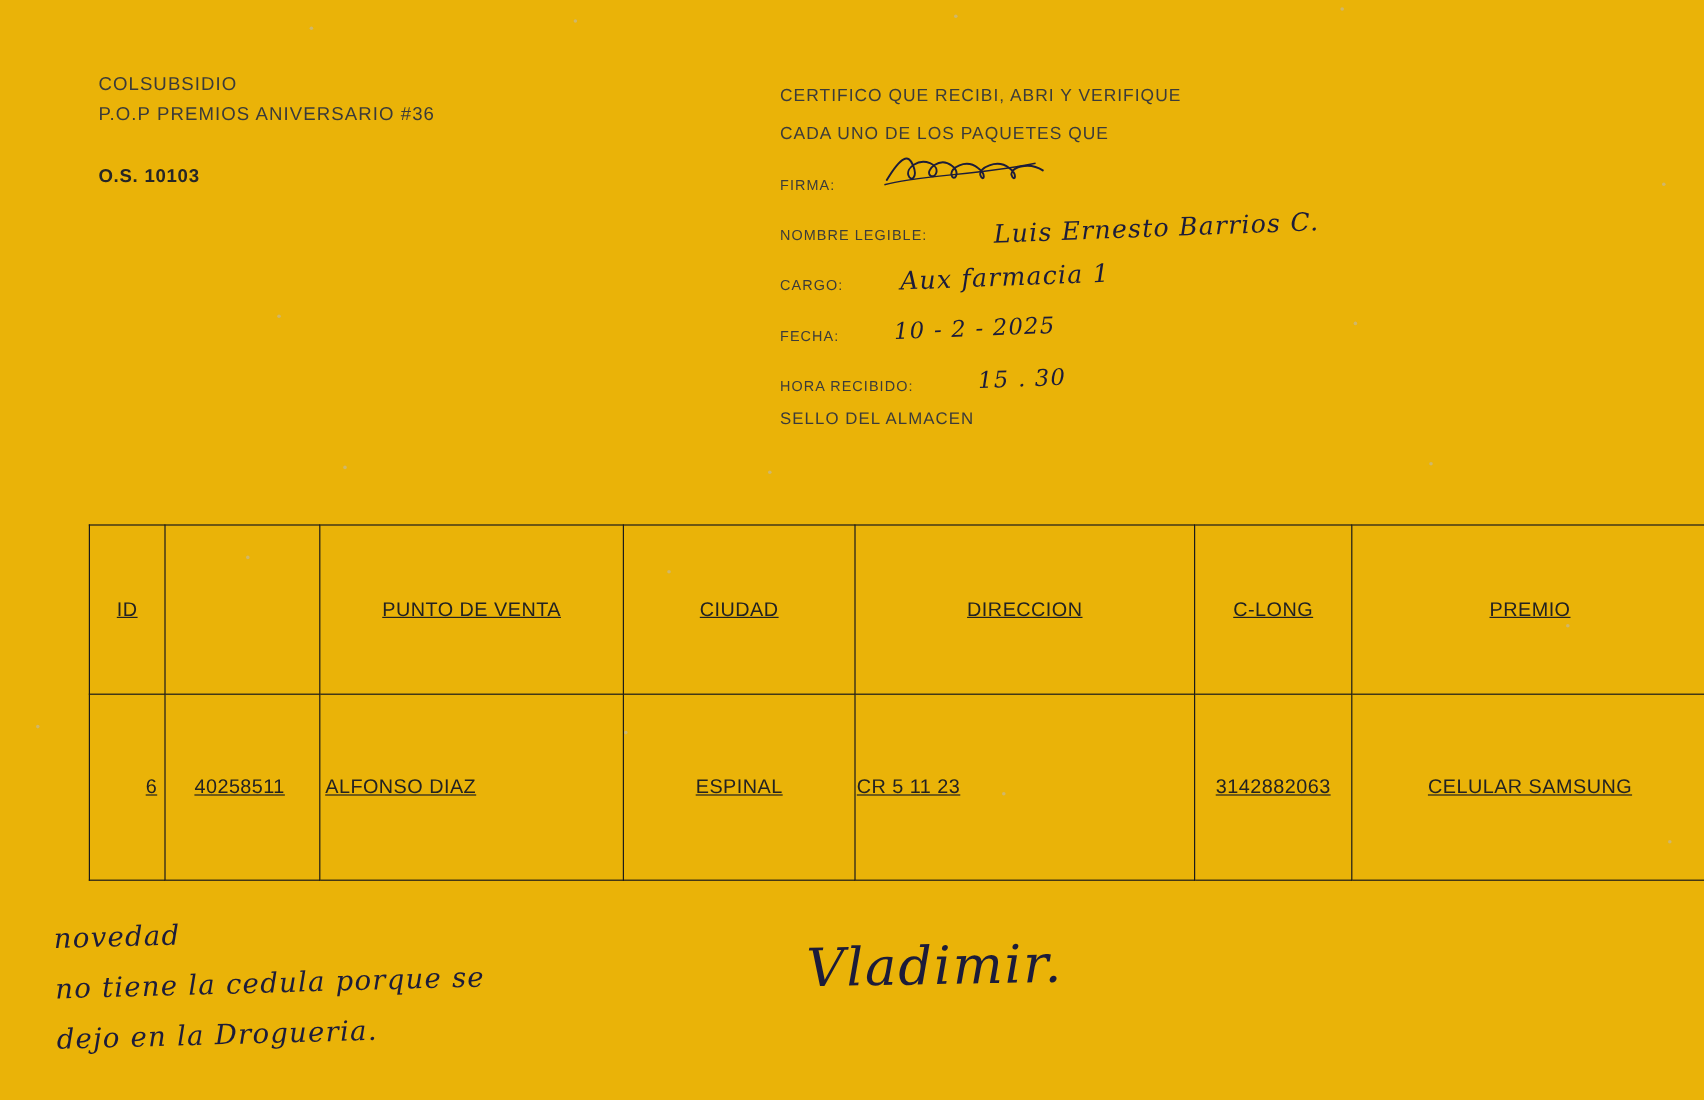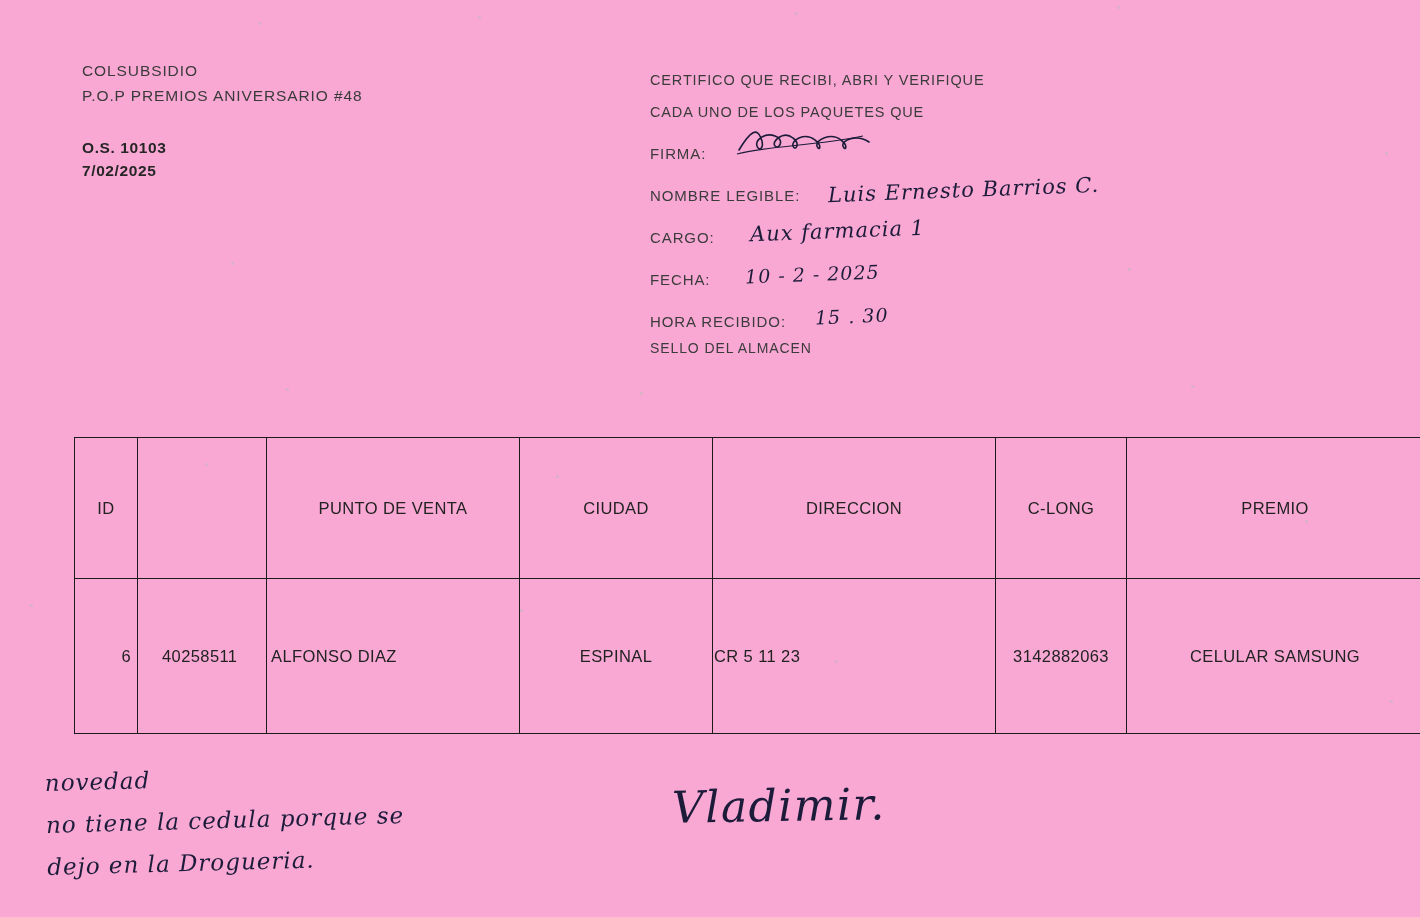--- a/index.html
+++ b/index.html
@@ -12,21 +12,21 @@
     height: 917px;
     position: relative;
     font-family: "Liberation Sans", sans-serif;
     color: #1a1a1a;
     overflow: hidden;
   }
 
   .page {
     position: absolute;
     inset: 0;
-    background: #f9a8d4;
+    background: #eab308;
   }
 
   
   .speck {
     position: absolute;
     background: #b9b9b9;
     border-radius: 50%;
     opacity: .55;
   }
 
@@ -58,21 +58,21 @@
     line-height: 20px;
   }
   .cert-line { white-space: nowrap; margin-top: 12px; }
 
   .field-row {
     position: relative;
     height: 42px;
     white-space: nowrap;
   }
   .field-label {
-    font-size: 15px;
+    font-size: 12px;
     letter-spacing: .9px;
     color: #3b3b3b;
   }
   .hand {
     font-family: "DejaVu Serif", serif;
     font-style: italic;
     color: #1c1c3a;
     font-size: 21px;
     letter-spacing: 1px;
     position: absolute;
@@ -106,20 +106,21 @@
     width: 1272px;
     border-collapse: collapse;
     table-layout: fixed;
   }
   .tbl td, .tbl th {
     border: 1.6px solid #1b1b1b;
     font-weight: normal;
     font-size: 16.5px;
     color: #222;
     letter-spacing: .4px;
+    text-decoration: underline;
   }
   .tbl thead th {
     height: 138px;
     text-align: center;
     vertical-align: middle;
   }
   .tbl tbody td {
     height: 152px;
     vertical-align: middle;
   }
@@ -185,24 +186,23 @@
   <div class="speck" style="left:205px;top:463px;width:3px;height:3px;"></div>
   <div class="speck" style="left:556px;top:475px;width:3px;height:3px;"></div>
   <div class="speck" style="left:520px;top:609px;width:3px;height:3px;"></div>
   <div class="speck" style="left:835px;top:660px;width:3px;height:3px;"></div>
   <div class="speck" style="left:1305px;top:520px;width:3px;height:3px;"></div>
   <div class="speck" style="left:1390px;top:700px;width:3px;height:3px;"></div>
   <div class="speck" style="left:30px;top:604px;width:3px;height:3px;"></div>
 
   <div class="hdr-left">
     <div>COLSUBSIDIO</div>
-    <div>P.O.P PREMIOS ANIVERSARIO #48</div>
+    <div>P.O.P PREMIOS ANIVERSARIO #36</div>
     <div class="os">
       <div>O.S. 10103</div>
-      <div>7/02/2025</div>
     </div>
   </div>
 
   <div class="hdr-right">
     <div class="cert-line">CERTIFICO QUE RECIBI, ABRI Y VERIFIQUE</div>
     <div class="cert-line">CADA  UNO DE LOS PAQUETES QUE</div>
 
     <div style="height:22px"></div>
 
     <div class="field-row">

